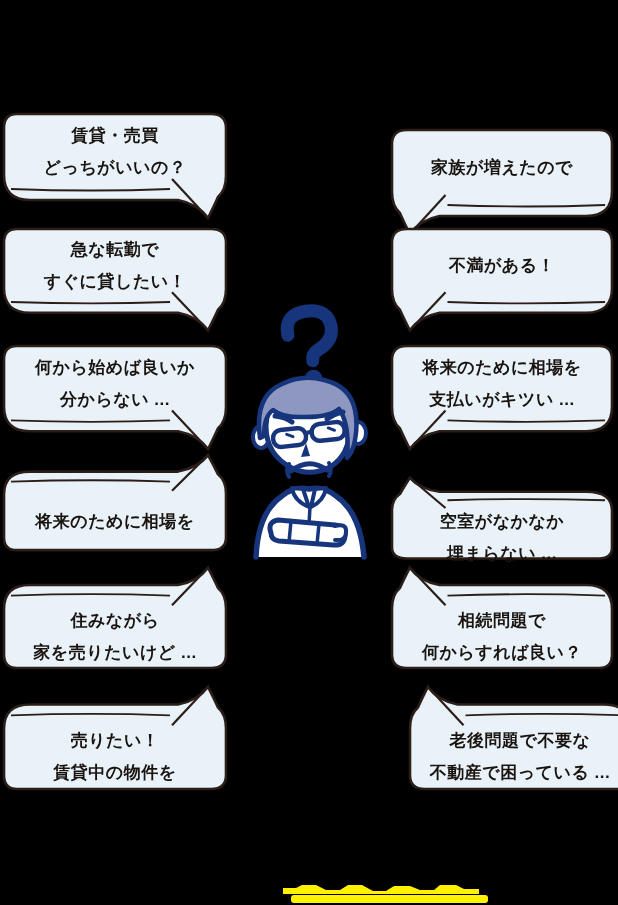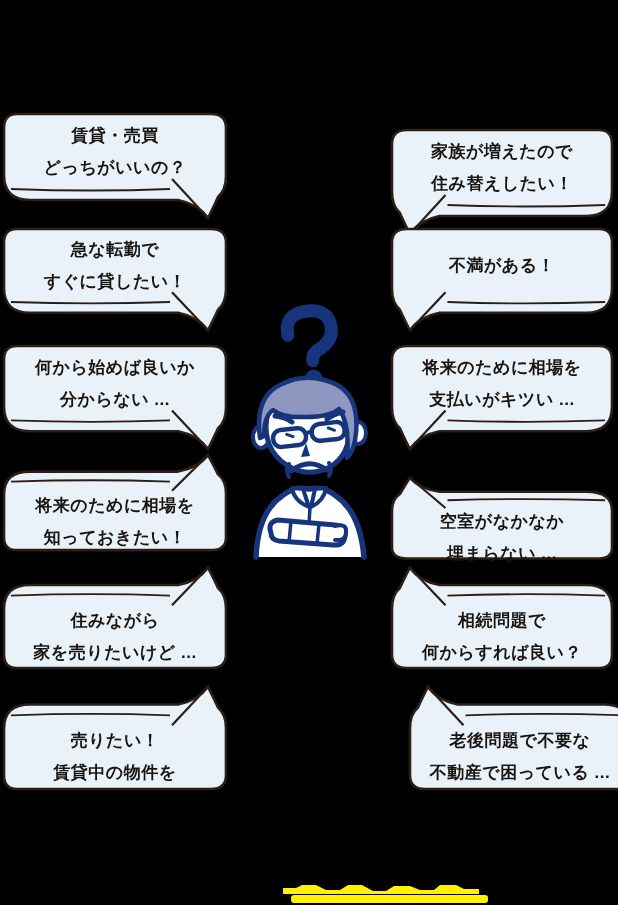--- a/index.html
+++ b/index.html
@@ -75,21 +75,20 @@
   </div>
 
   <div class="bubble left tail-top" style="left:2px;top:474px;width:226px;height:78px">
     <svg class="bub-svg" viewBox="0 0 226 116" preserveAspectRatio="none">
       <path class="bub-main" vector-effect="non-scaling-stroke" d="M 15 2 H 209 Q 224 2 224 16 V 64 Q 224 78 216 85 Q 212 94 206 106 Q 196 92 176 88 L 150 88 H 28 Q 2 88 2 63 V 16 Q 2 2 15 2 Z"></path>
       <path class="bub-inner" vector-effect="non-scaling-stroke" d="M 9 77 Q 90 80 168 77"></path>
       <path class="bub-tailline" vector-effect="non-scaling-stroke" d="M 170 67 L 206 106"></path>
     </svg>
     <div class="bub-text">
       <div class="bub-line">将来のために相場を</div>
-      <div class="bub-line">知っておきたい！</div>
     </div>
   </div>
 
   <div class="bubble left tail-top" style="left:2px;top:586px;width:226px;height:84px">
     <svg class="bub-svg" viewBox="0 0 226 116" preserveAspectRatio="none">
       <path class="bub-main" vector-effect="non-scaling-stroke" d="M 15 2 H 209 Q 224 2 224 16 V 64 Q 224 78 216 85 Q 212 94 206 106 Q 196 92 176 88 L 150 88 H 28 Q 2 88 2 63 V 16 Q 2 2 15 2 Z"></path>
       <path class="bub-inner" vector-effect="non-scaling-stroke" d="M 9 77 Q 90 80 168 77"></path>
       <path class="bub-tailline" vector-effect="non-scaling-stroke" d="M 170 67 L 206 106"></path>
     </svg>
     <div class="bub-text">
@@ -111,21 +110,20 @@
   </div>
 
   <div class="bubble right tail-bottom" style="left:390px;top:128px;width:224px;height:88px">
     <svg class="bub-svg" viewBox="0 0 226 116" preserveAspectRatio="none">
       <path class="bub-main" vector-effect="non-scaling-stroke" d="M 15 2 H 209 Q 224 2 224 16 V 64 Q 224 78 216 85 Q 212 94 206 106 Q 196 92 176 88 L 150 88 H 28 Q 2 88 2 63 V 16 Q 2 2 15 2 Z"></path>
       <path class="bub-inner" vector-effect="non-scaling-stroke" d="M 9 77 Q 90 80 168 77"></path>
       <path class="bub-tailline" vector-effect="non-scaling-stroke" d="M 170 67 L 206 106"></path>
     </svg>
     <div class="bub-text">
       <div class="bub-line">家族が増えたので</div>
-      <div class="bub-line">住み替えしたい！</div>
     </div>
   </div>
 
   <div class="bubble right tail-bottom" style="left:390px;top:227px;width:224px;height:85px">
     <svg class="bub-svg" viewBox="0 0 226 116" preserveAspectRatio="none">
       <path class="bub-main" vector-effect="non-scaling-stroke" d="M 15 2 H 209 Q 224 2 224 16 V 64 Q 224 78 216 85 Q 212 94 206 106 Q 196 92 176 88 L 150 88 H 28 Q 2 88 2 63 V 16 Q 2 2 15 2 Z"></path>
       <path class="bub-inner" vector-effect="non-scaling-stroke" d="M 9 77 Q 90 80 168 77"></path>
       <path class="bub-tailline" vector-effect="non-scaling-stroke" d="M 170 67 L 206 106"></path>
     </svg>
     <div class="bub-text">

